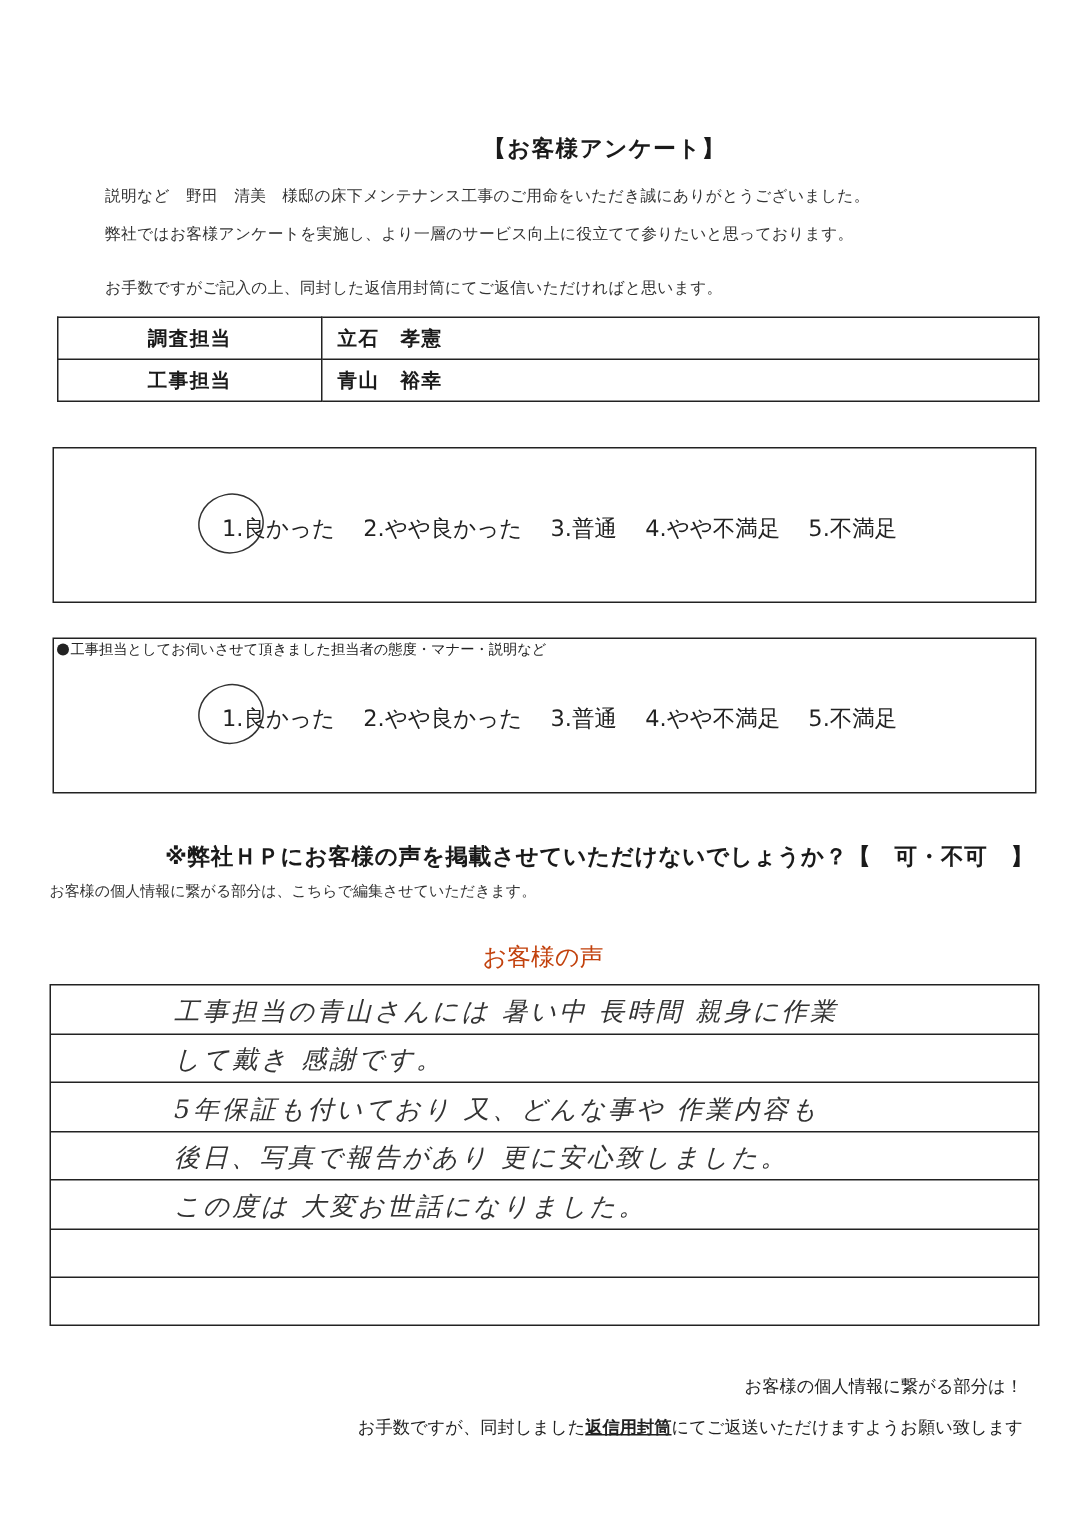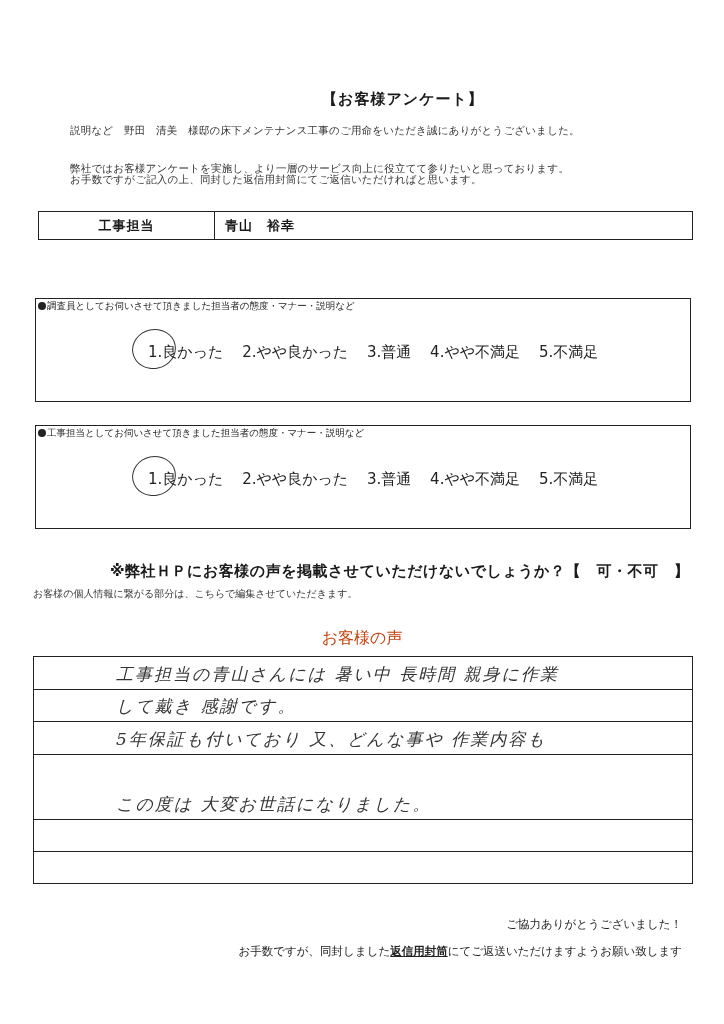--- a/index.html
+++ b/index.html
@@ -64,36 +64,37 @@
   .thanks { right: 42px; top: 917px; font-size: 11.5px; color: #222; white-space: nowrap; }
   .closing { right: 42px; top: 944px; font-size: 11.5px; color: #222; white-space: nowrap; }
   .closing u { font-weight: bold; }
 </style>
 </head>
 <body>
 
 <div class="abs title">【お客様アンケート】</div>
 
 <div class="abs intro" style="top:124px;">説明など　野田　清美　様邸の床下メンテナンス工事のご用命をいただき誠にありがとうございました。</div>
-<div class="abs intro" style="top:162px;">弊社ではお客様アンケートを実施し、より一層のサービス向上に役立てて参りたいと思っております。</div>
-<div class="abs intro" style="top:173px;text-align:right;">お手数ですがご記入の上、同封した返信用封筒にてご返信いただければと思います。</div>
+<div class="abs intro" style="top:149px;">弊社ではお客様アンケートを実施し、より一層のサービス向上に役立てて参りたいと思っております。</div>
+<div class="abs intro" style="top:185px;text-align:right;">お手数ですがご記入の上、同封した返信用封筒にてご返信いただければと思います。</div>
 
 <table class="staff">
   <tbody>
+      <tr>
+    <td class="label">調査担当</td>
+    <td class="value">立石　孝憲</td>
+  </tr>
   <tr>
     <td class="label">工事担当</td>
     <td class="value">青山　裕幸</td>
   </tr>
 </tbody>
   </table>
 
 <div class="qbox" style="top:298px;">
-  <div class="qlabel">
-    <span class="bullet"></span><span>調査員としてお伺いさせて頂きました担当者の態度・マナー・説明など</span>
-  </div>
   <div class="circle"></div>
   <div class="options">
     <span class="opt">1.良かった</span>
     <span class="opt">2.やや良かった</span>
     <span class="opt">3.普通</span>
     <span class="opt">4.やや不満足</span>
     <span class="opt">5.不満足</span>
   </div>
 </div>
 
@@ -119,27 +120,30 @@
 <div class="voice-box">
   <div class="voice-line" style="top:0px;">
       <span class="hand">工事担当の青山さんには 暑い中 長時間 親身に作業</span>
     </div>
   <div class="voice-line" style="top:32.5px;">
       <span class="hand">して戴き 感謝です。</span>
     </div>
   <div class="voice-line" style="top:65px;">
       <span class="hand">5年保証も付いており 又、どんな事や 作業内容も</span>
     </div>
+  <div class="voice-line" style="top:97.5px;">
+      <span class="hand">後日、写真で報告があり 更に安心致しました。</span>
+    </div>
   <div class="voice-line" style="top:130px;">
       <span class="hand">この度は 大変お世話になりました。</span>
     </div>
   <div class="voice-line" style="top:162.5px;">
       <span class="hand"></span>
     </div>
   <div class="voice-line" style="top:195px;">
       <span class="hand"></span>
     </div>
 </div>
 
-<div class="abs thanks">ご協力ありがとうございました！</div>
+<div class="abs thanks">お客様の個人情報に繋がる部分は！</div>
 <div class="abs closing">
   <span>お手数ですが、同封しました</span><u>返信用封筒</u><span>にてご返送いただけますようお願い致します</span>
 </div>
 
 </body></html>

